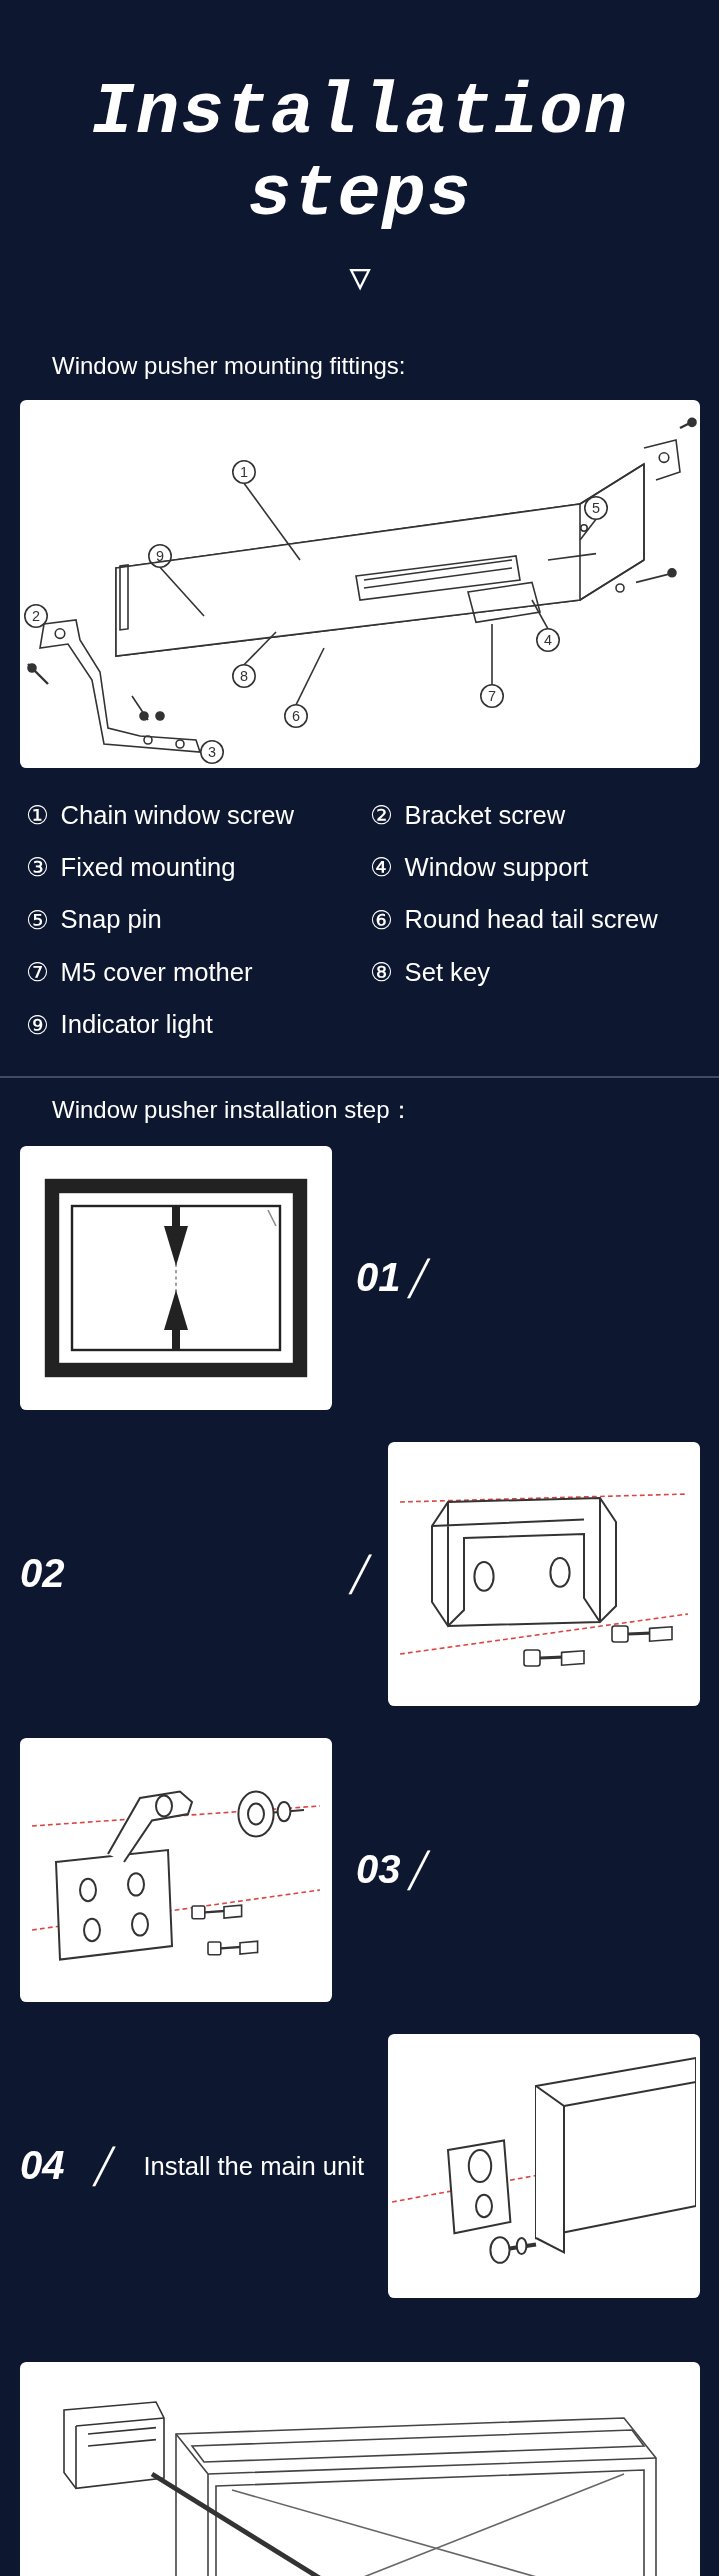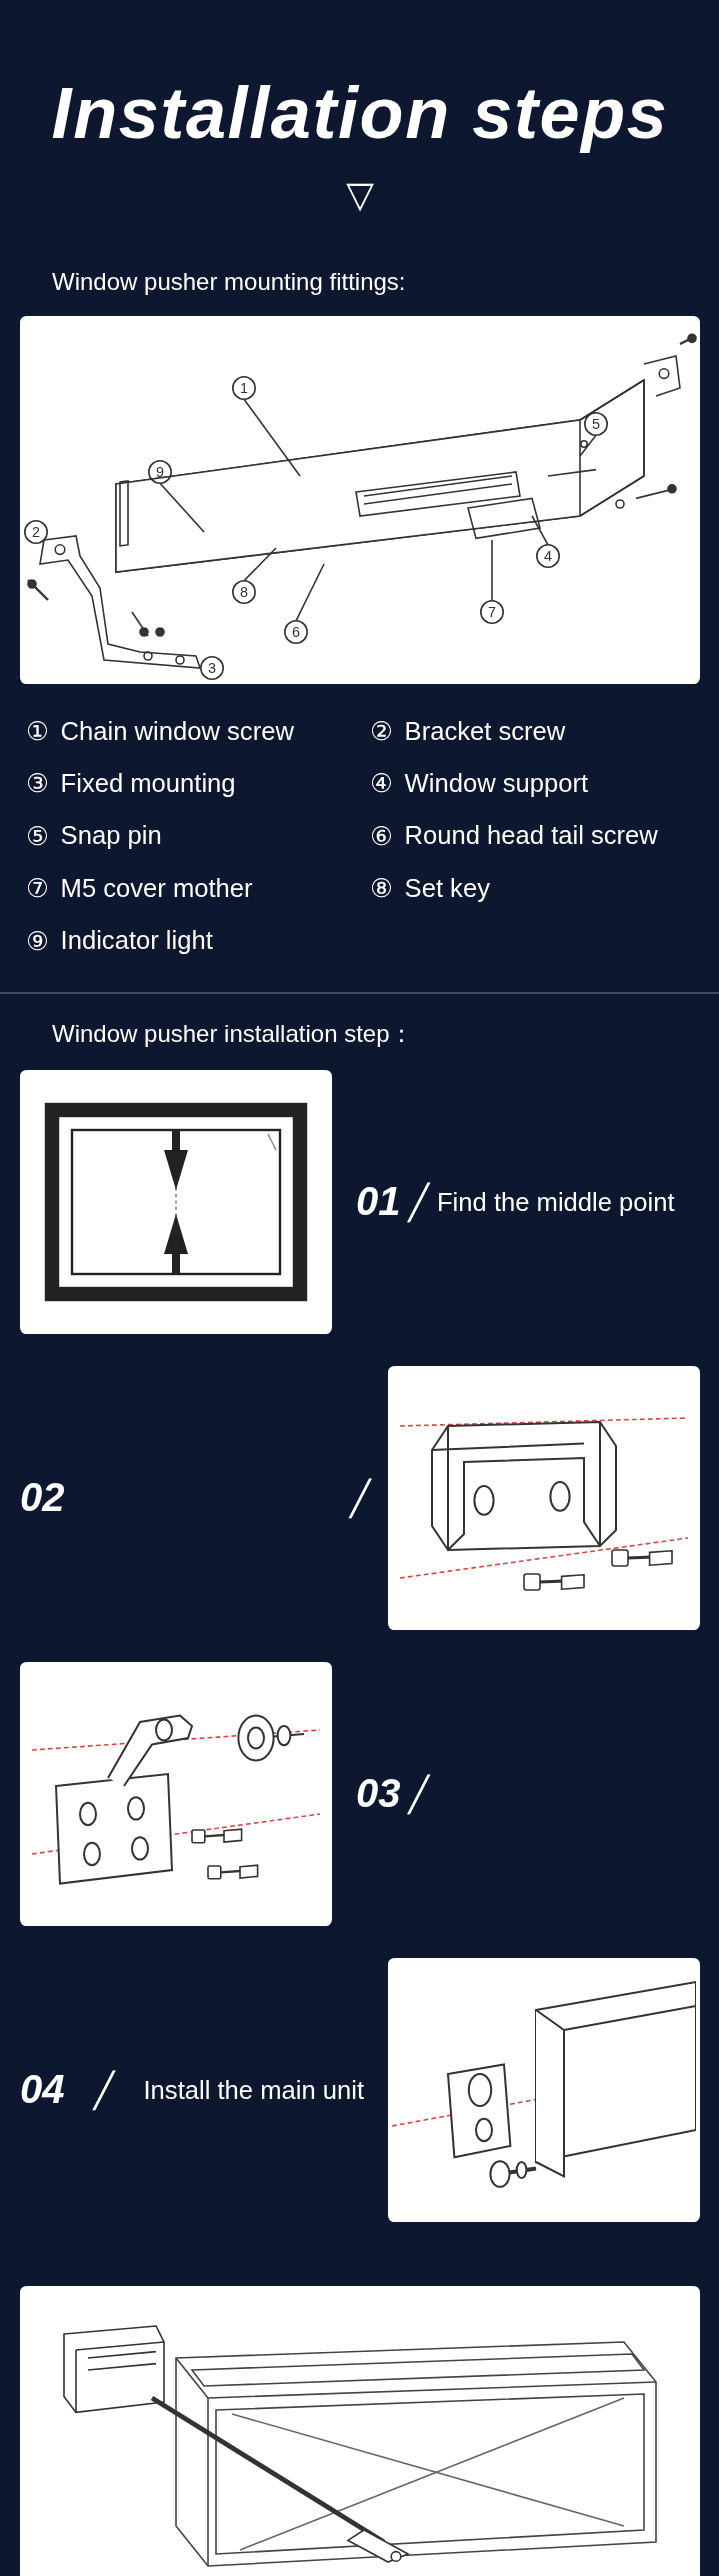--- a/index.html
+++ b/index.html
@@ -9,20 +9,21 @@
     }
     body {
       width: 720px;
       background: #0d1730;
       color: #ffffff;
       font-family: Arial, sans-serif;
     }
     .header {
       text-align: center;
       padding: 72px 16px 40px;
+      font-family: Liberation Mono, monospace;
     }
     .header-title {
       font-size: 72px;
       font-weight: bold;
       font-style: italic;
       letter-spacing: 1.6px;
     }
     .header-arrow {
       margin-top: 20px;
       font-size: 36px;
@@ -245,41 +246,40 @@
     <span>Set key</span>
   </div>
   <div class="legend-item">
     <span class="circled-num">⑨</span>
     <span>Indicator light</span>
   </div>
 </div>
 
 <div class="divider"></div>
 
-<div class="section-label" style="padding-top:24px">Window pusher installation step：</div>
+<div class="section-label" style="padding-top:16px">Window pusher installation step：</div>
 
 <div class="steps-container">
 
   <div class="step-row right">
     <div class="step-image">
       <svg width="280" height="232" viewBox="0 0 350 290">
         <rect x="20" y="30" width="310" height="230" fill="none" stroke="#222" stroke-width="18"></rect>
         <rect x="45" y="55" width="260" height="180" fill="none" stroke="#222" stroke-width="3"></rect>
         <line x1="175" y1="55" x2="175" y2="235" stroke="#888" stroke-width="2" stroke-dasharray="4 4"></line>
         <line x1="290" y1="60" x2="300" y2="80" stroke="#888" stroke-width="2"></line>
         <polygon points="175,130 160,80 190,80" fill="#222"></polygon>
         <line x1="175" y1="80" x2="175" y2="55" stroke="#222" stroke-width="10"></line>
         <polygon points="175,160 160,210 190,210" fill="#222"></polygon>
         <line x1="175" y1="210" x2="175" y2="235" stroke="#222" stroke-width="10"></line>
       </svg>
     </div>
     <div class="step-text">
       <span class="step-num">01</span>
       <span class="step-slash">╱</span>
-      <span class="step-desc">Find the middle point</span>
     </div>
   </div>
 
   <div class="step-row left">
     <div class="step-image">
       <svg width="288" height="240" viewBox="0 0 360 300">
         <line x1="0" y1="60" x2="360" y2="50" stroke="#d44" stroke-width="2" stroke-dasharray="6 4"></line>
         <line x1="0" y1="250" x2="360" y2="200" stroke="#d44" stroke-width="2" stroke-dasharray="6 4"></line>
         <g stroke="#333" stroke-width="2.5" fill="#fff">
           <path d="M 40 90 L 60 60 L 250 55 L 270 85 L 270 190 L 250 210 L 230 180 L 230 100 L 80 105 L 80 195 L 60 215 L 40 185 Z"></path>

